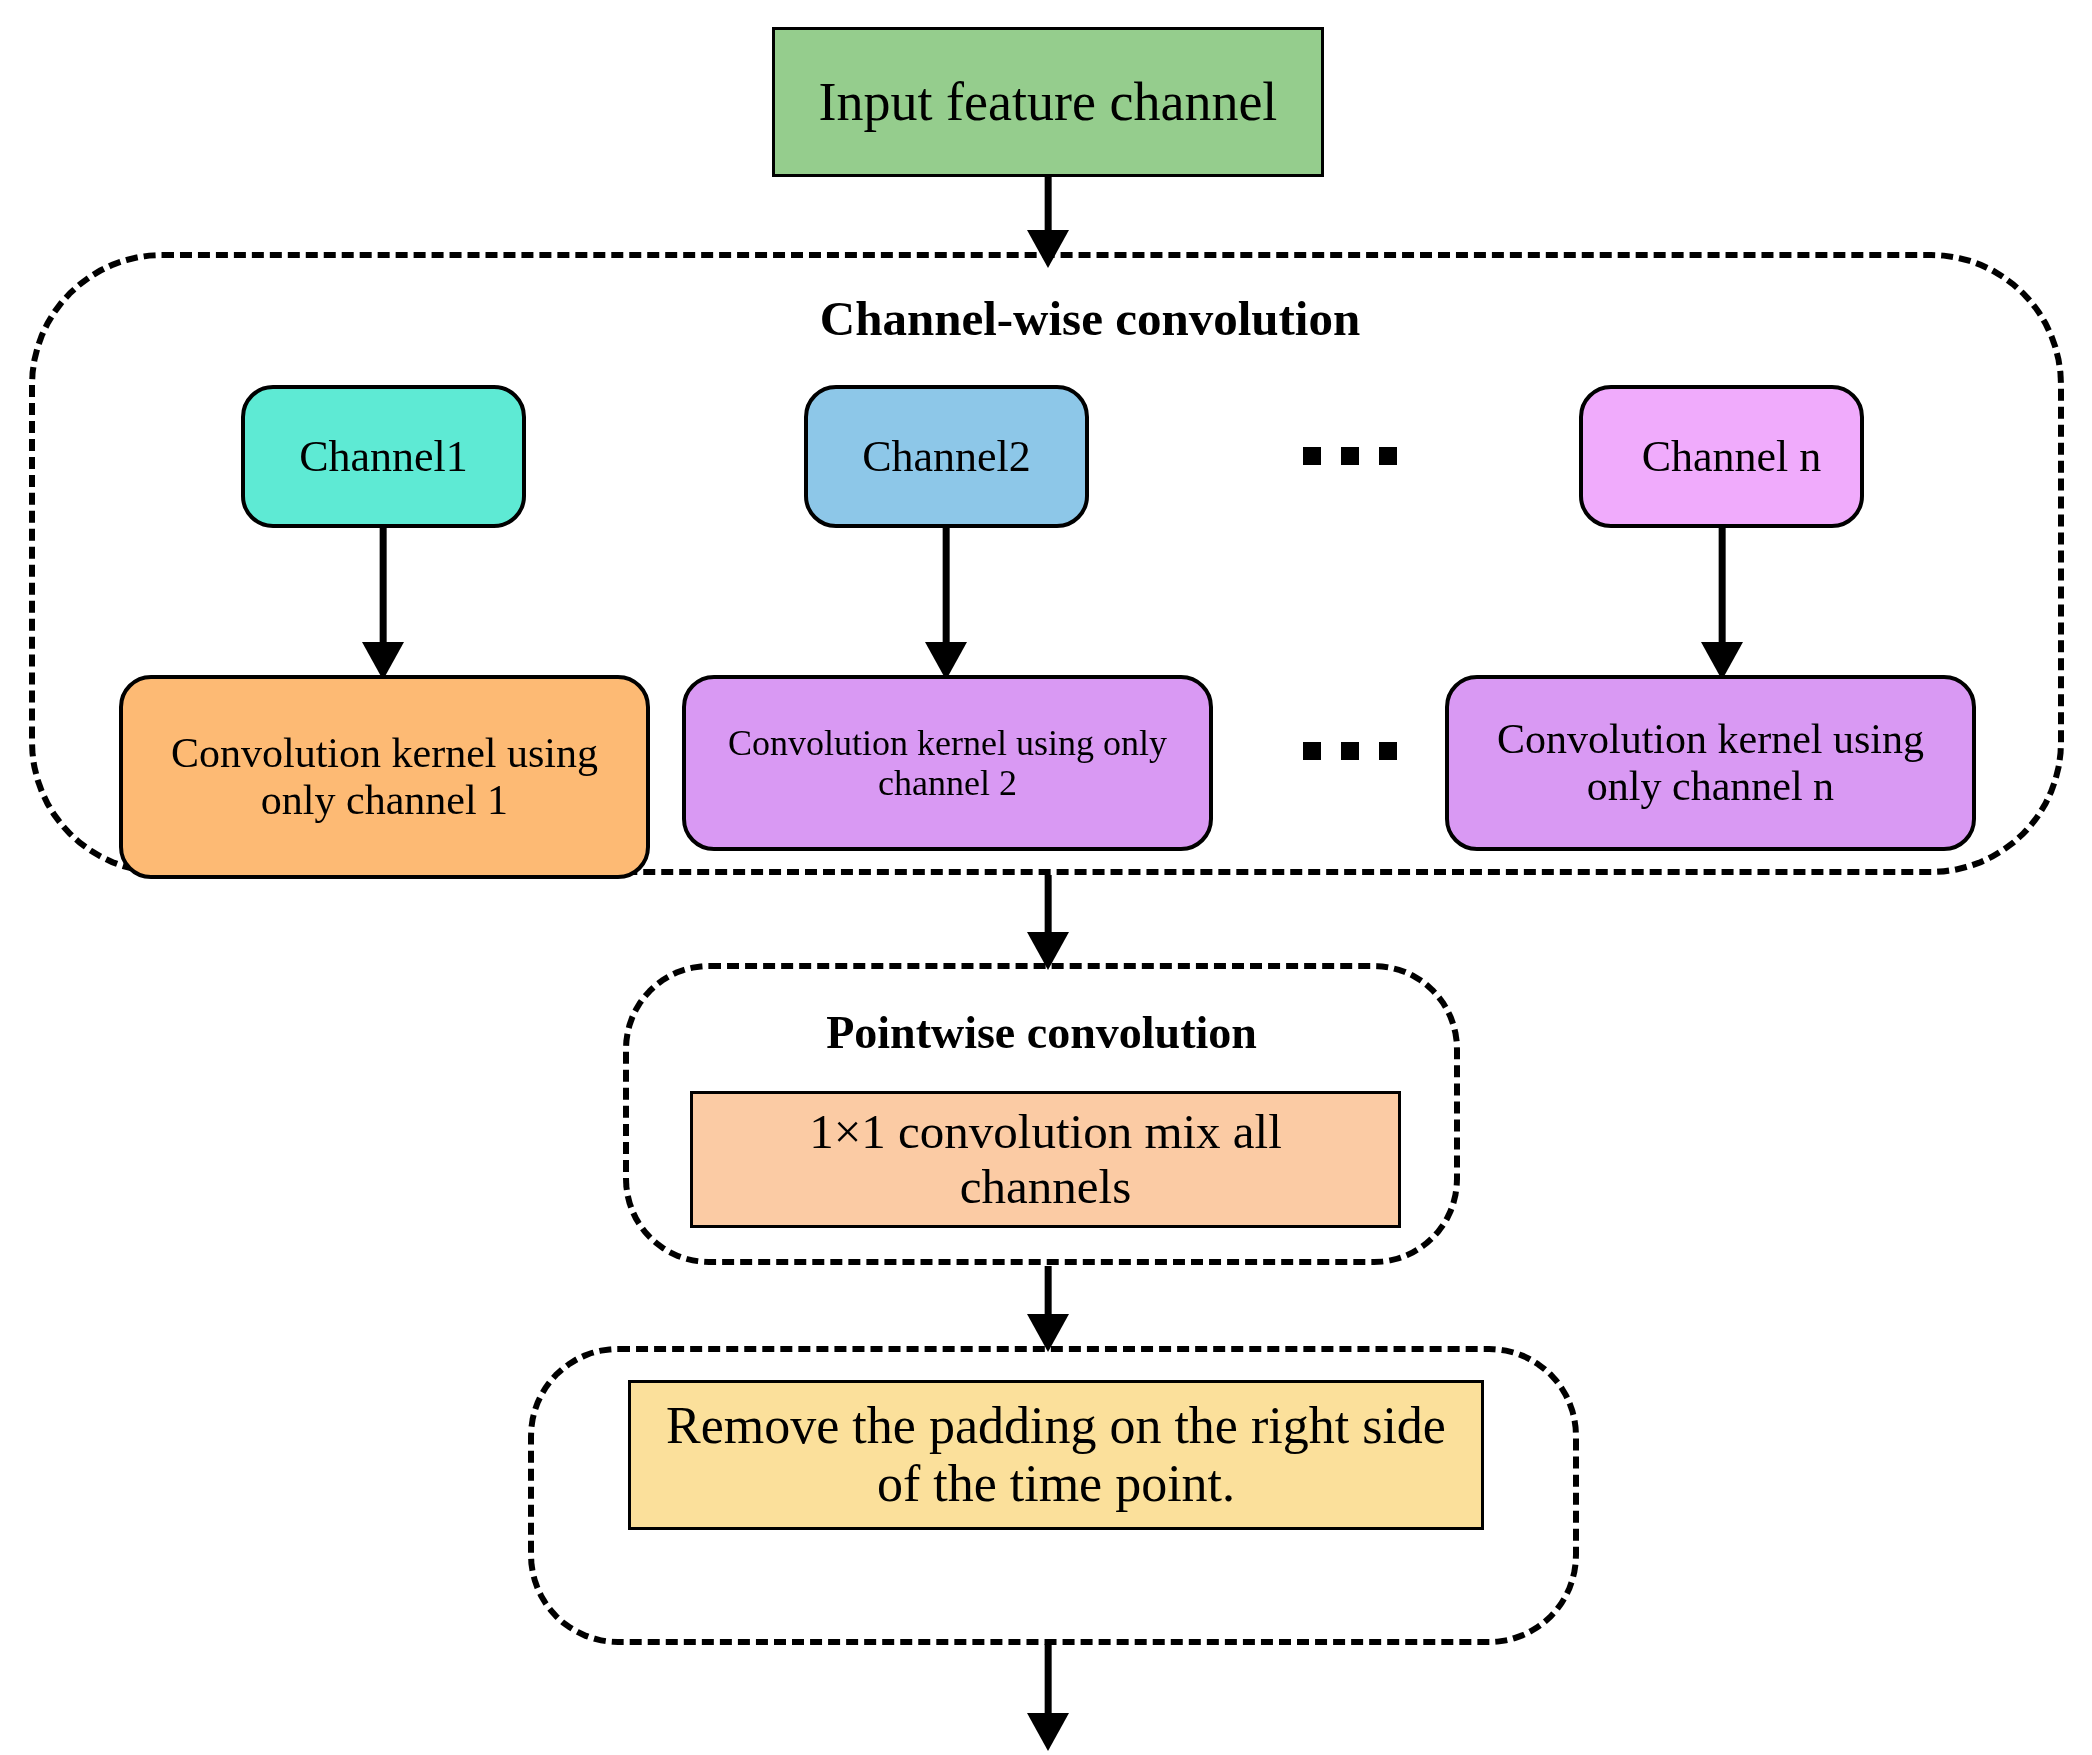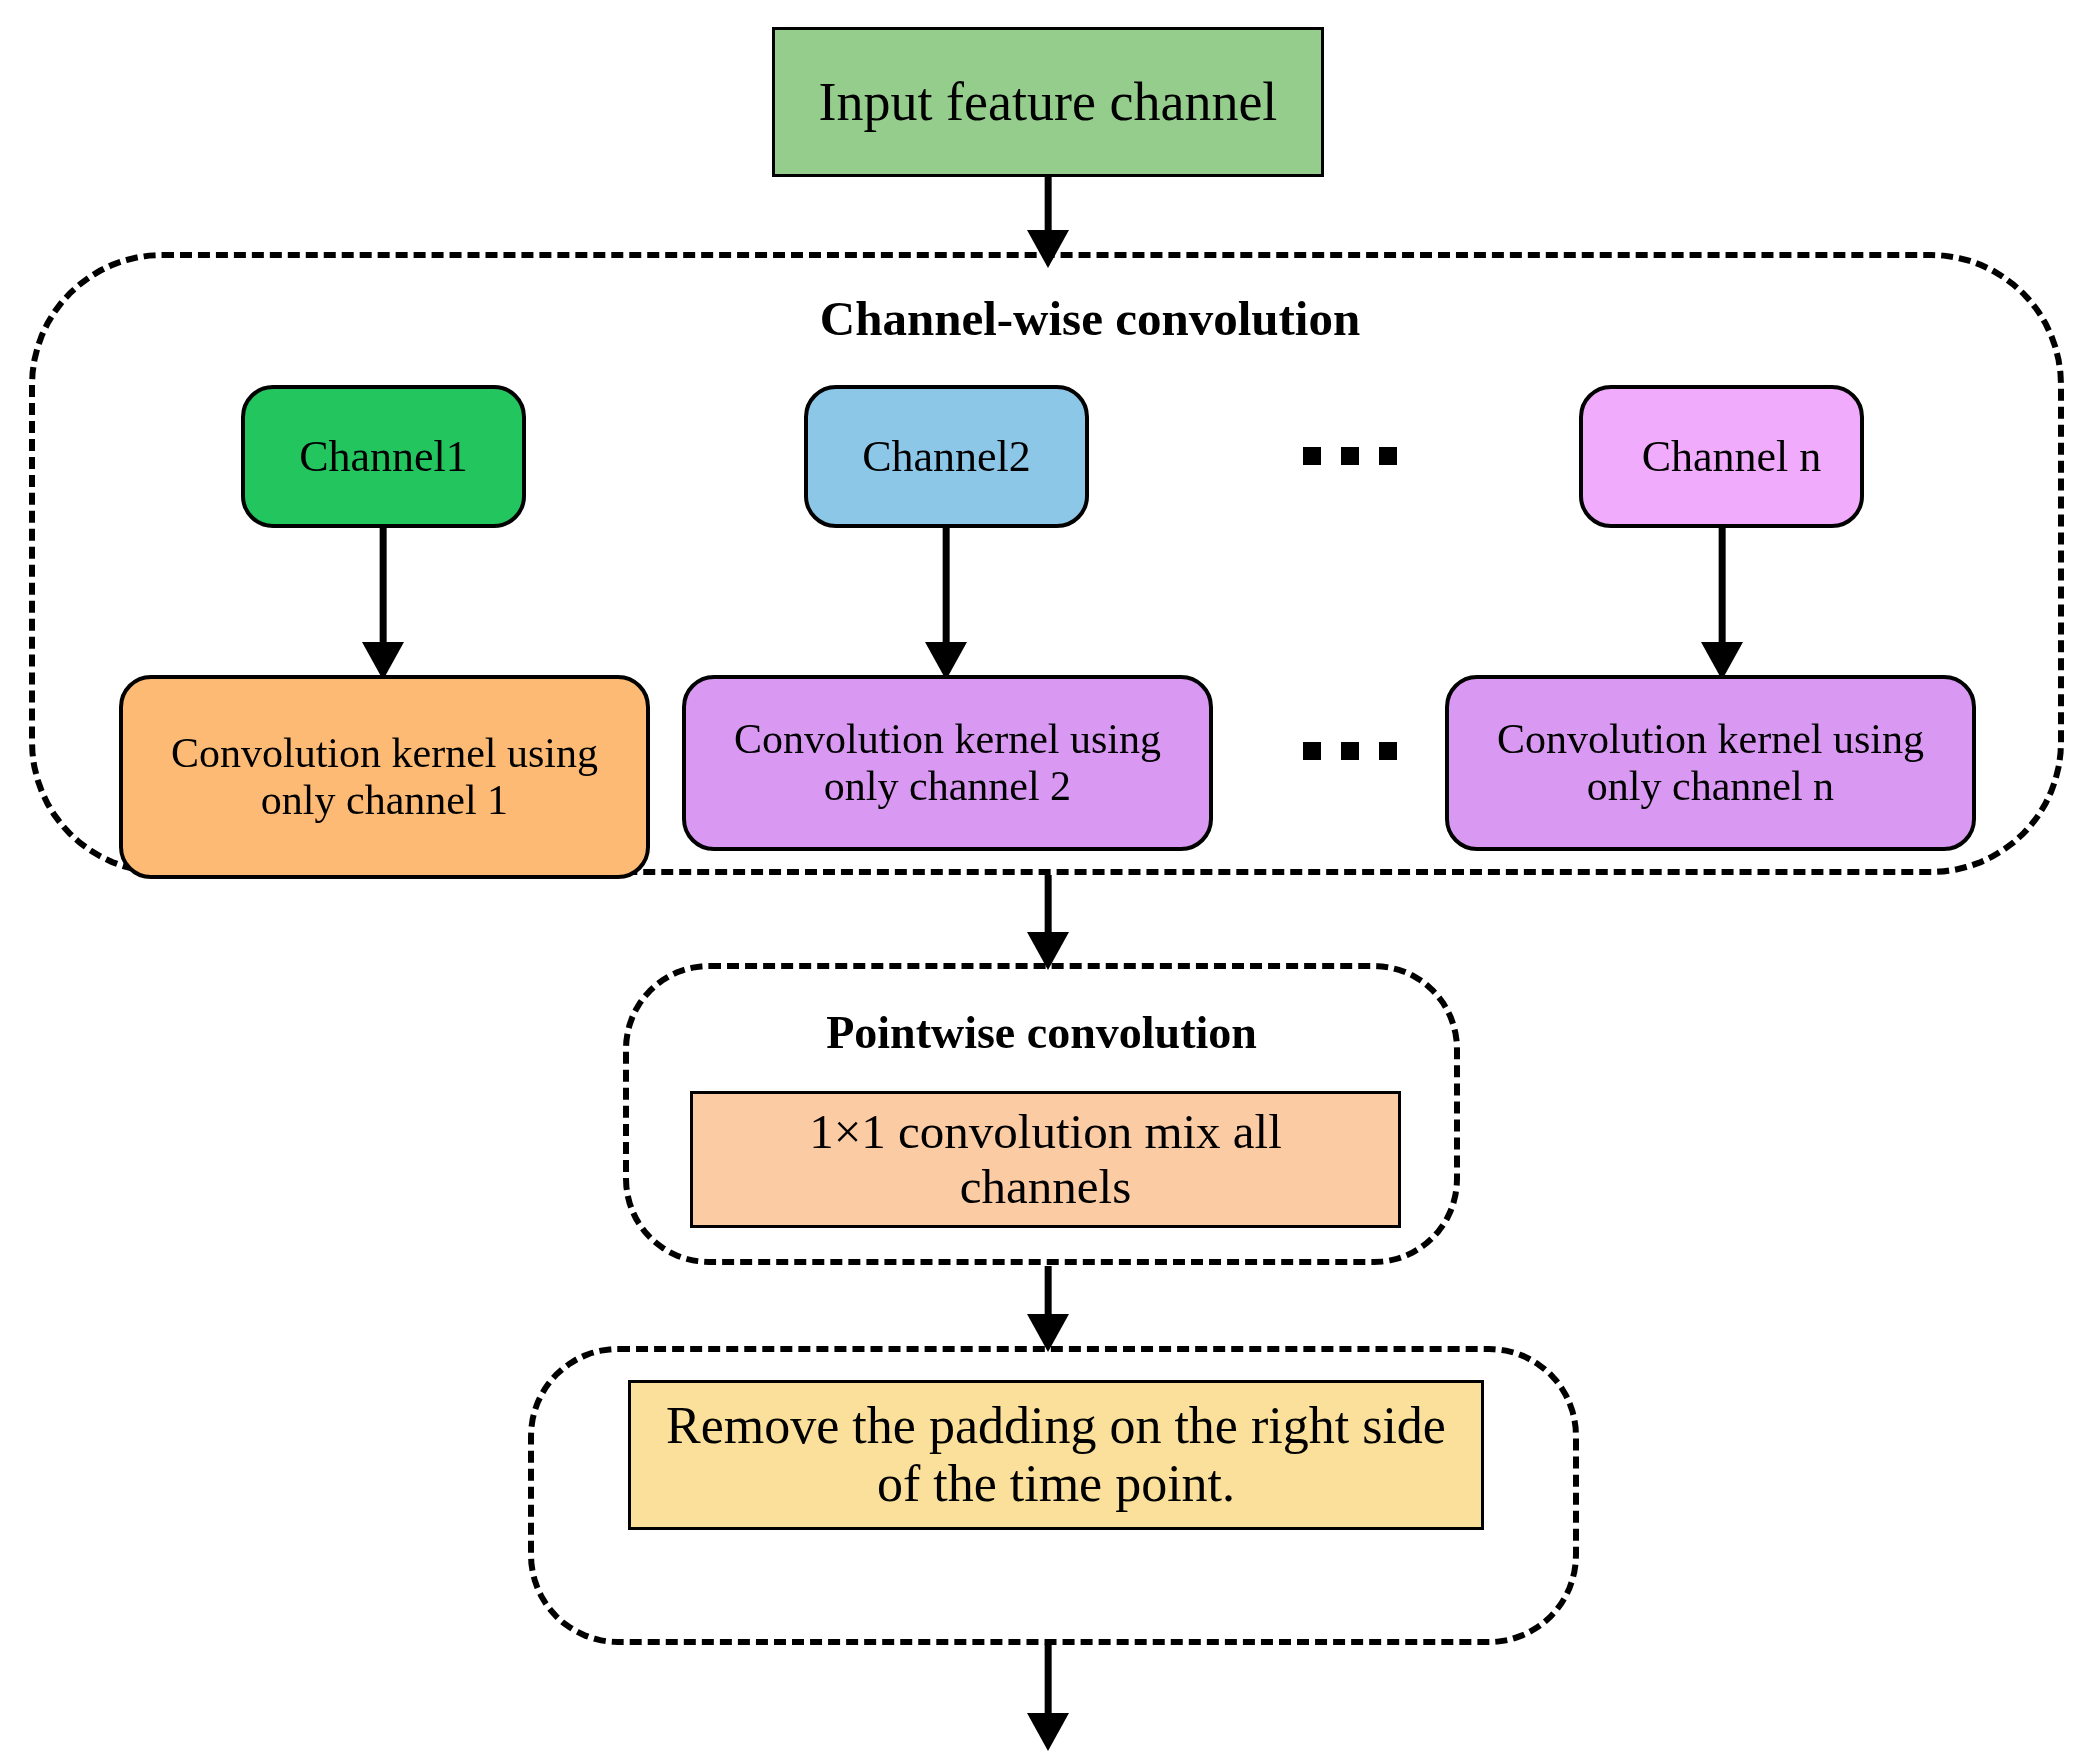--- a/index.html
+++ b/index.html
@@ -91,21 +91,21 @@
 
   <div class="arrow" style="left:1027px; top:177px; width:42px; height:91px;">
     <div class="shaft" style="height:59px;"></div>
     <div class="head"></div>
   </div>
 
   <div class="dash-group" style="left:28.5px; top:252px; width:2035px; height:623px; border-radius:133px;"></div>
 
   <div class="group-label" style="left:0px; top:290px; width:2092px; font-size:49px;margin-left:44px;">Channel-wise convolution</div>
 
-  <div class="node round-node" style="left:241px; top:385px; width:285px; height:143px; background:#22c55e; font-size:44px;">
+  <div class="node round-node" style="left:241px; top:385px; width:285px; height:143px; background:#5eead4; font-size:44px;">
     <span>Channel1</span>
   </div>
 
   <div class="node round-node" style="left:804px; top:385px; width:285px; height:143px; background:#8dc7e8; font-size:44px;">
     <span>Channel2</span>
   </div>
 
   <div class="node round-node" style="left:1579px; top:385px; width:285px; height:143px; background:#f0abfc; font-size:44px;padding-left:20px;">
     <span>Channel n</span>
   </div>
@@ -128,21 +128,21 @@
 
   <div class="arrow" style="left:1701px; top:528px; width:42px; height:152px;">
     <div class="shaft" style="height:118px;"></div>
     <div class="head"></div>
   </div>
 
   <div class="node round-node" style="left:119px; top:675px; width:531px; height:204px; background:#fdba74; font-size:42px; padding:0 21px;">
     <span>Convolution kernel using only channel 1</span>
   </div>
 
-  <div class="node round-node" style="left:682px; top:675px; width:531px; height:176px; background:#d999f3; font-size:42px; padding:0 21px;">
+  <div class="node round-node" style="left:682px; top:675px; width:531px; height:176px; background:#d999f3; font-size:36px; padding:0 21px;">
     <span>Convolution kernel using only channel 2</span>
   </div>
 
   <div class="node round-node" style="left:1445px; top:675px; width:531px; height:176px; background:#d999f3; font-size:42px; padding:0 21px;">
     <span>Convolution kernel using only channel n</span>
   </div>
 
   <div class="ellipsis" style="left:1303px; top:742px;">
     <i></i>
     <i></i>

